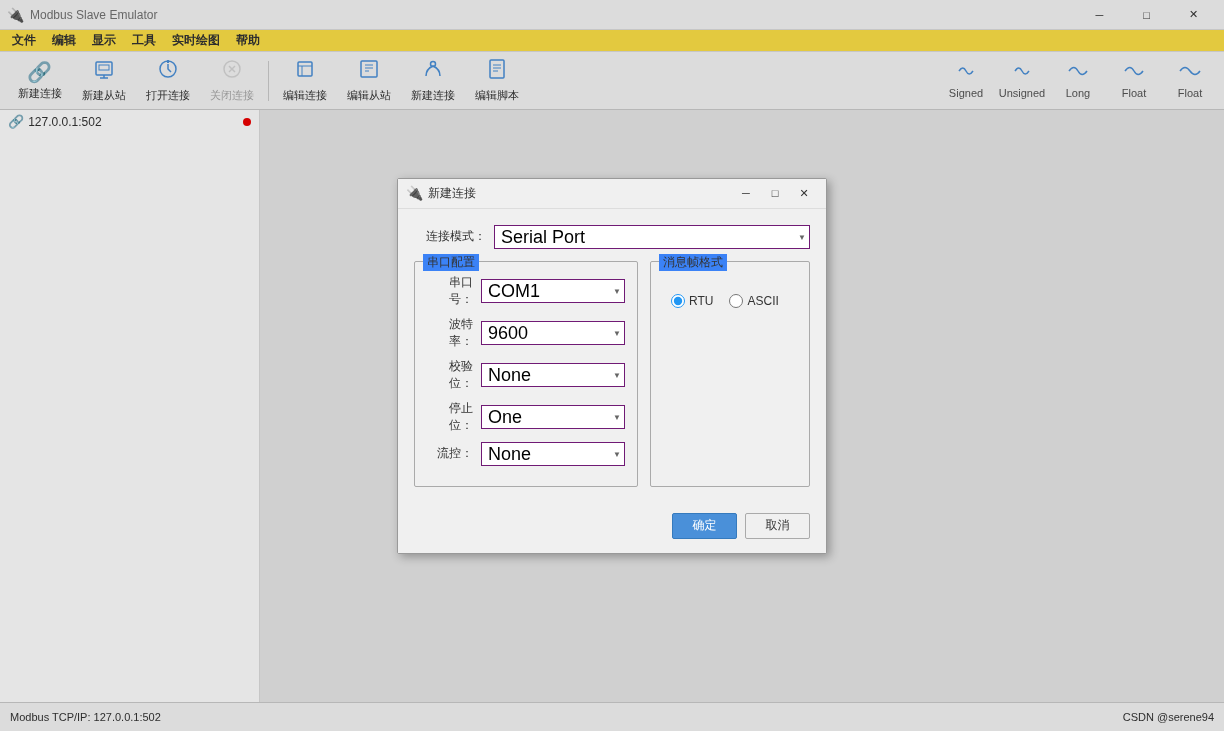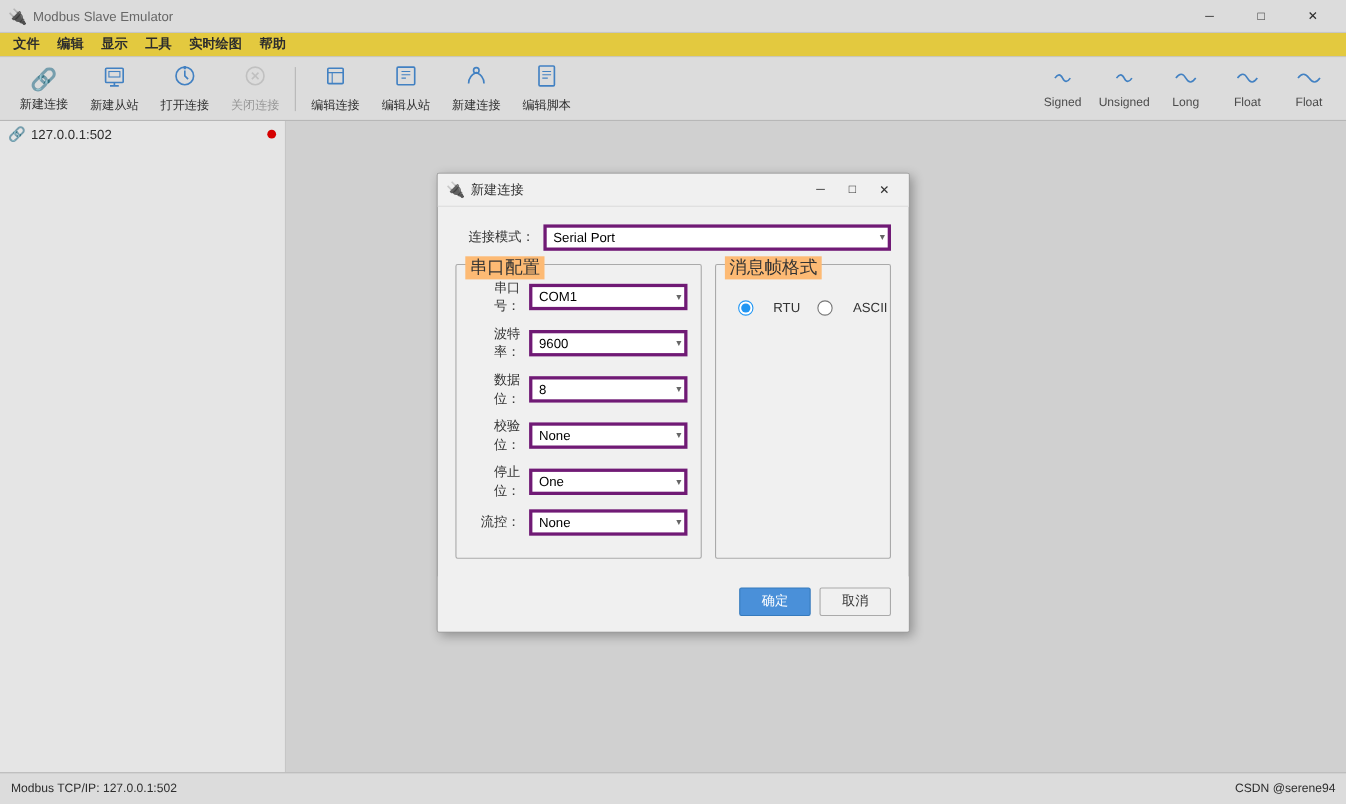--- a/index.html
+++ b/index.html
@@ -268,46 +268,46 @@
       right: 4px;
       top: 50%;
       transform: translateY(-50%);
       font-size: 8px;
       color: #666;
       pointer-events: none;
     }
     .select-wrapper select {
       width: 100%;
       height: 24px;
-      border: 3px solid #701a75;
+      border: 1px solid #701a75;
       background: white;
-      font-size: 12px;
+      font-size: 18px;
       appearance: none;
       -webkit-appearance: none;
       padding: 0 20px 0 6px;
       cursor: pointer;
       outline: none;
       font-family: inherit;
     }
 
     
     .group-box {
       border: 1px solid #aaa;
       border-radius: 2px;
       padding: 12px 12px 12px;
       margin-bottom: 0;
       position: relative;
     }
     .group-box-title {
       position: absolute;
       top: -8px;
       left: 8px;
-      background: #fdba74;
+      background: #3b82f6;
       padding: 0 4px;
-      font-size: 16px;
+      font-size: 12px;
       color: #333;
     }
 
     .dialog-body {
       display: flex;
       gap: 12px;
     }
     .dialog-left { flex: 1; }
     .dialog-right { width: 160px; }
 
@@ -316,21 +316,21 @@
     }
     .radio-row {
       display: flex;
       align-items: center;
       gap: 16px;
       padding: 4px 0;
     }
     .radio-label {
       display: flex;
       align-items: center;
-      gap: 18px;
+      gap: 4px;
       cursor: pointer;
       font-size: 12px;
       color: #333;
     }
     .radio-input {
       width: 14px;
       height: 14px;
       accent-color: #2196F3;
       cursor: pointer;
     }
@@ -578,28 +578,20 @@
                 <select>
                   <option>COM1</option><option>COM2</option><option>COM3</option><option>COM4</option>
                 </select>
               </div>
             </div>
             <div class="port-row">
               <span class="port-label">波特率：</span>
               <div class="select-wrapper" style="flex:1;">
                 <select>
                   <option>1200</option><option>2400</option><option>4800</option><option selected="">9600</option><option>19200</option><option>38400</option><option>57600</option><option>115200</option>
-                </select>
-              </div>
-            </div>
-            <div class="port-row">
-              <span class="port-label">数据位：</span>
-              <div class="select-wrapper" style="flex:1;">
-                <select>
-                  <option>5</option><option>6</option><option>7</option><option selected="">8</option>
                 </select>
               </div>
             </div>
             <div class="port-row">
               <span class="port-label">校验位：</span>
               <div class="select-wrapper" style="flex:1;">
                 <select>
                   <option selected="">None</option><option>Even</option><option>Odd</option><option>Mark</option><option>Space</option>
                 </select>
               </div>

